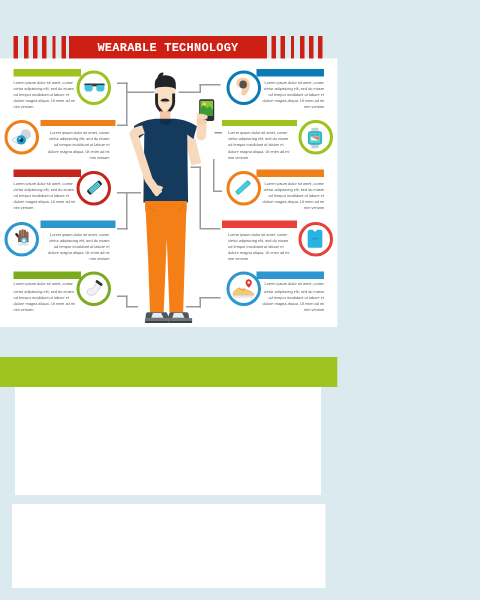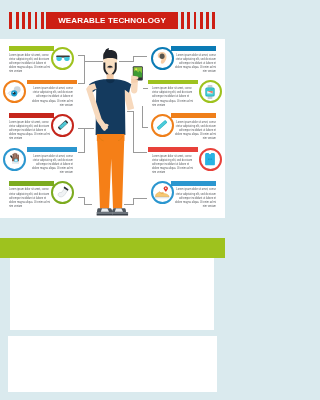--- a/index.html
+++ b/index.html
@@ -1,20 +1,20 @@
 <!DOCTYPE html>
 <html><head>
 <meta charset="utf-8">
 <style>
   html,body{margin:0;padding:0;}
   body{width:225px;height:400px;background:#daeaee;font-family:"Liberation Sans",sans-serif;overflow:hidden;position:relative;}
   .root{position:absolute;left:0;top:0;width:225px;height:400px;}
 
   
-  .header{position:absolute;left:0;top:12px;width:225px;height:17px;}
+  .header{position:absolute;left:0;top:24px;width:225px;height:17px;font-family:Liberation Mono, monospace;}
   .stripes{position:absolute;top:0;height:17px;display:flex;gap:3.4px;}
   .stripes span{width:2.9px;height:17px;background:#cd1f14;display:block;}
   .stripes.left{left:9.4px;}
   .stripes.right{left:181px;}
   .title-bar{position:absolute;left:46px;top:0;width:132px;height:17px;background:#cd1f14;
     display:flex;align-items:center;justify-content:center;}
   .title-bar span{color:#fff;font-size:8px;font-weight:bold;letter-spacing:.15px;}
 
   
   .panel{position:absolute;left:0;top:38.5px;width:225px;height:179px;background:#fff;}

